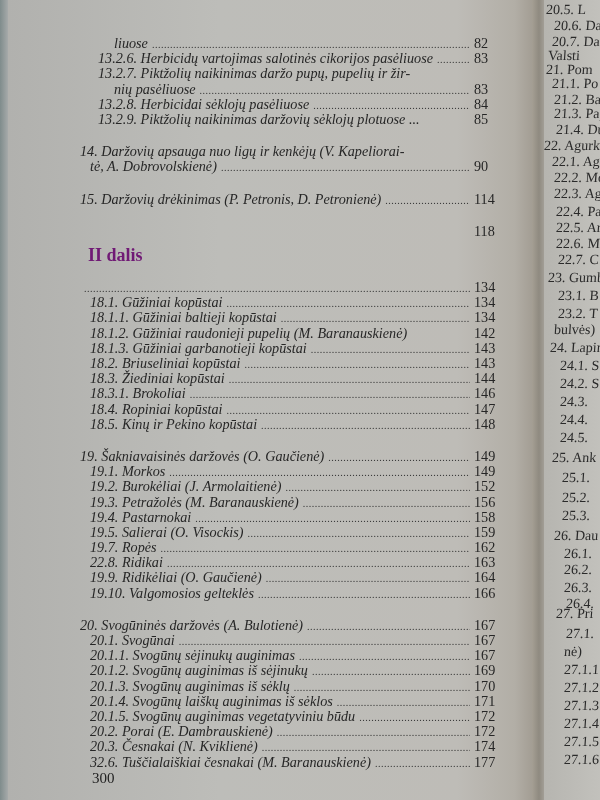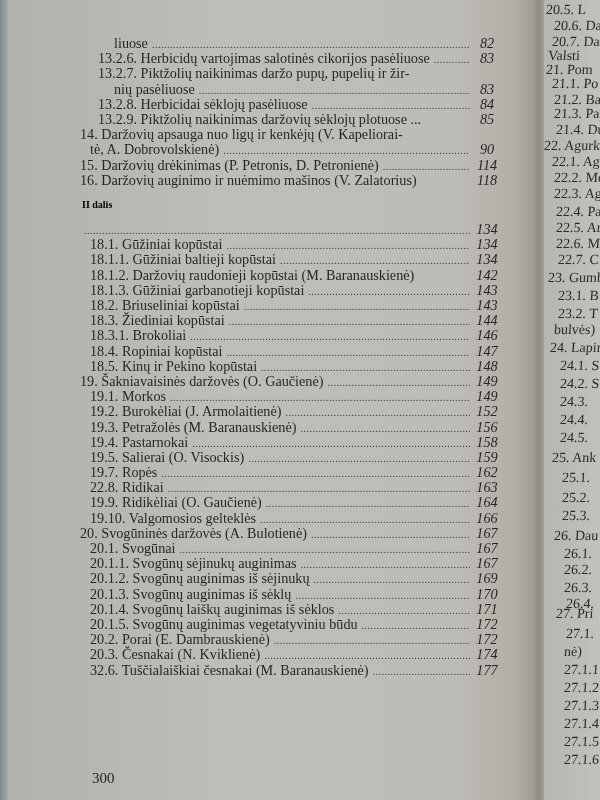--- a/index.html
+++ b/index.html
@@ -27,35 +27,35 @@
     }
     .right-page .frag {
       position: absolute; font-size: 14px; color: #2a2a2a; white-space: nowrap;
       transform: skewX(-4deg);
     }
     .toc {
       position: absolute; left: 80px; top: 36px; width: 420px;
       color: #262626; font-size: 14.2px; line-height: 15.2px;
     }
     .row { display: flex; align-items: baseline; height: 15.2px; white-space: nowrap; }
-    .row .title { flex: 0 0 auto; }
+    .row .title { flex: 0 0 auto; font-style: italic; }
     .row .dots {
       flex: 1 1 auto; overflow: hidden; margin: 0 4px; color: #333;
       font-size: 10px; letter-spacing: 0.5px;
     }
     .row .dots::before { content: "........................................................................................................................................................................"; }
-    .row .pg { flex: 0 0 auto; width: 26px; text-align: center; font-style: italic; }
+    .row .pg { flex: 0 0 auto; width: 26px; text-align: left; }
     .row.nodots .dots::before { content: ""; }
-    .ind1 { padding-left: 0; }
+    .ind1 { padding-left: 0; margin-top: 17px; }
     .ind2 { padding-left: 10px; }
     .ind3 { padding-left: 18px; }
     .wrap { padding-left: 34px; }
     .heading {
       font-family: "Liberation Serif", serif; font-weight: bold;
-      font-size: 10px; margin: 9px 0 10px 2px; color: #000000;
+      font-size: 18px; margin: 9px 0 10px 8px; color: #701a75;
     }
     .footer {
       position: absolute; left: 92px; top: 770px;
       font-size: 15px; color: #222;
     }
   </style>
 </head>
 <body>
 
 <div class="left-edge"></div>
@@ -150,21 +150,20 @@
         <span class="title">tė, A. Dobrovolskienė)</span>
         <span class="dots"></span>
         <span class="pg">90</span>
       </div>
       <div class="row ind1">
         <span class="title">15. Daržovių drėkinimas (P. Petronis, D. Petronienė)</span>
         <span class="dots"></span>
         <span class="pg">114</span>
       </div>
       <div class="row ind1 nodots">
-        <span class="title">16. Daržovių auginimo ir nuėmimo mašinos (V. Zalatorius)</span>
         <span class="dots"></span>
         <span class="pg">118</span>
       </div>
     </div>
   <div class="heading">II dalis</div>
   <div id="part-two">
       <div class="row ind1">
         <span class="dots"></span>
         <span class="pg">134</span>
       </div>
@@ -172,21 +171,21 @@
         <span class="title">18.1. Gūžiniai kopūstai</span>
         <span class="dots"></span>
         <span class="pg">134</span>
       </div>
       <div class="row ind2">
         <span class="title">18.1.1. Gūžiniai baltieji kopūstai</span>
         <span class="dots"></span>
         <span class="pg">134</span>
       </div>
       <div class="row ind2 nodots">
-        <span class="title">18.1.2. Daržovių raudonieji kopūstai (M. Baranauskienė)</span>
+        <span class="title">18.1.2. Gūžiniai raudonieji pupelių (M. Baranauskienė)</span>
         <span class="dots"></span>
         <span class="pg">142</span>
       </div>
       <div class="row ind2">
         <span class="title">18.1.3. Gūžiniai garbanotieji kopūstai</span>
         <span class="dots"></span>
         <span class="pg">143</span>
       </div>
       <div class="row ind2">
         <span class="title">18.2. Briuseliniai kopūstai</span>

